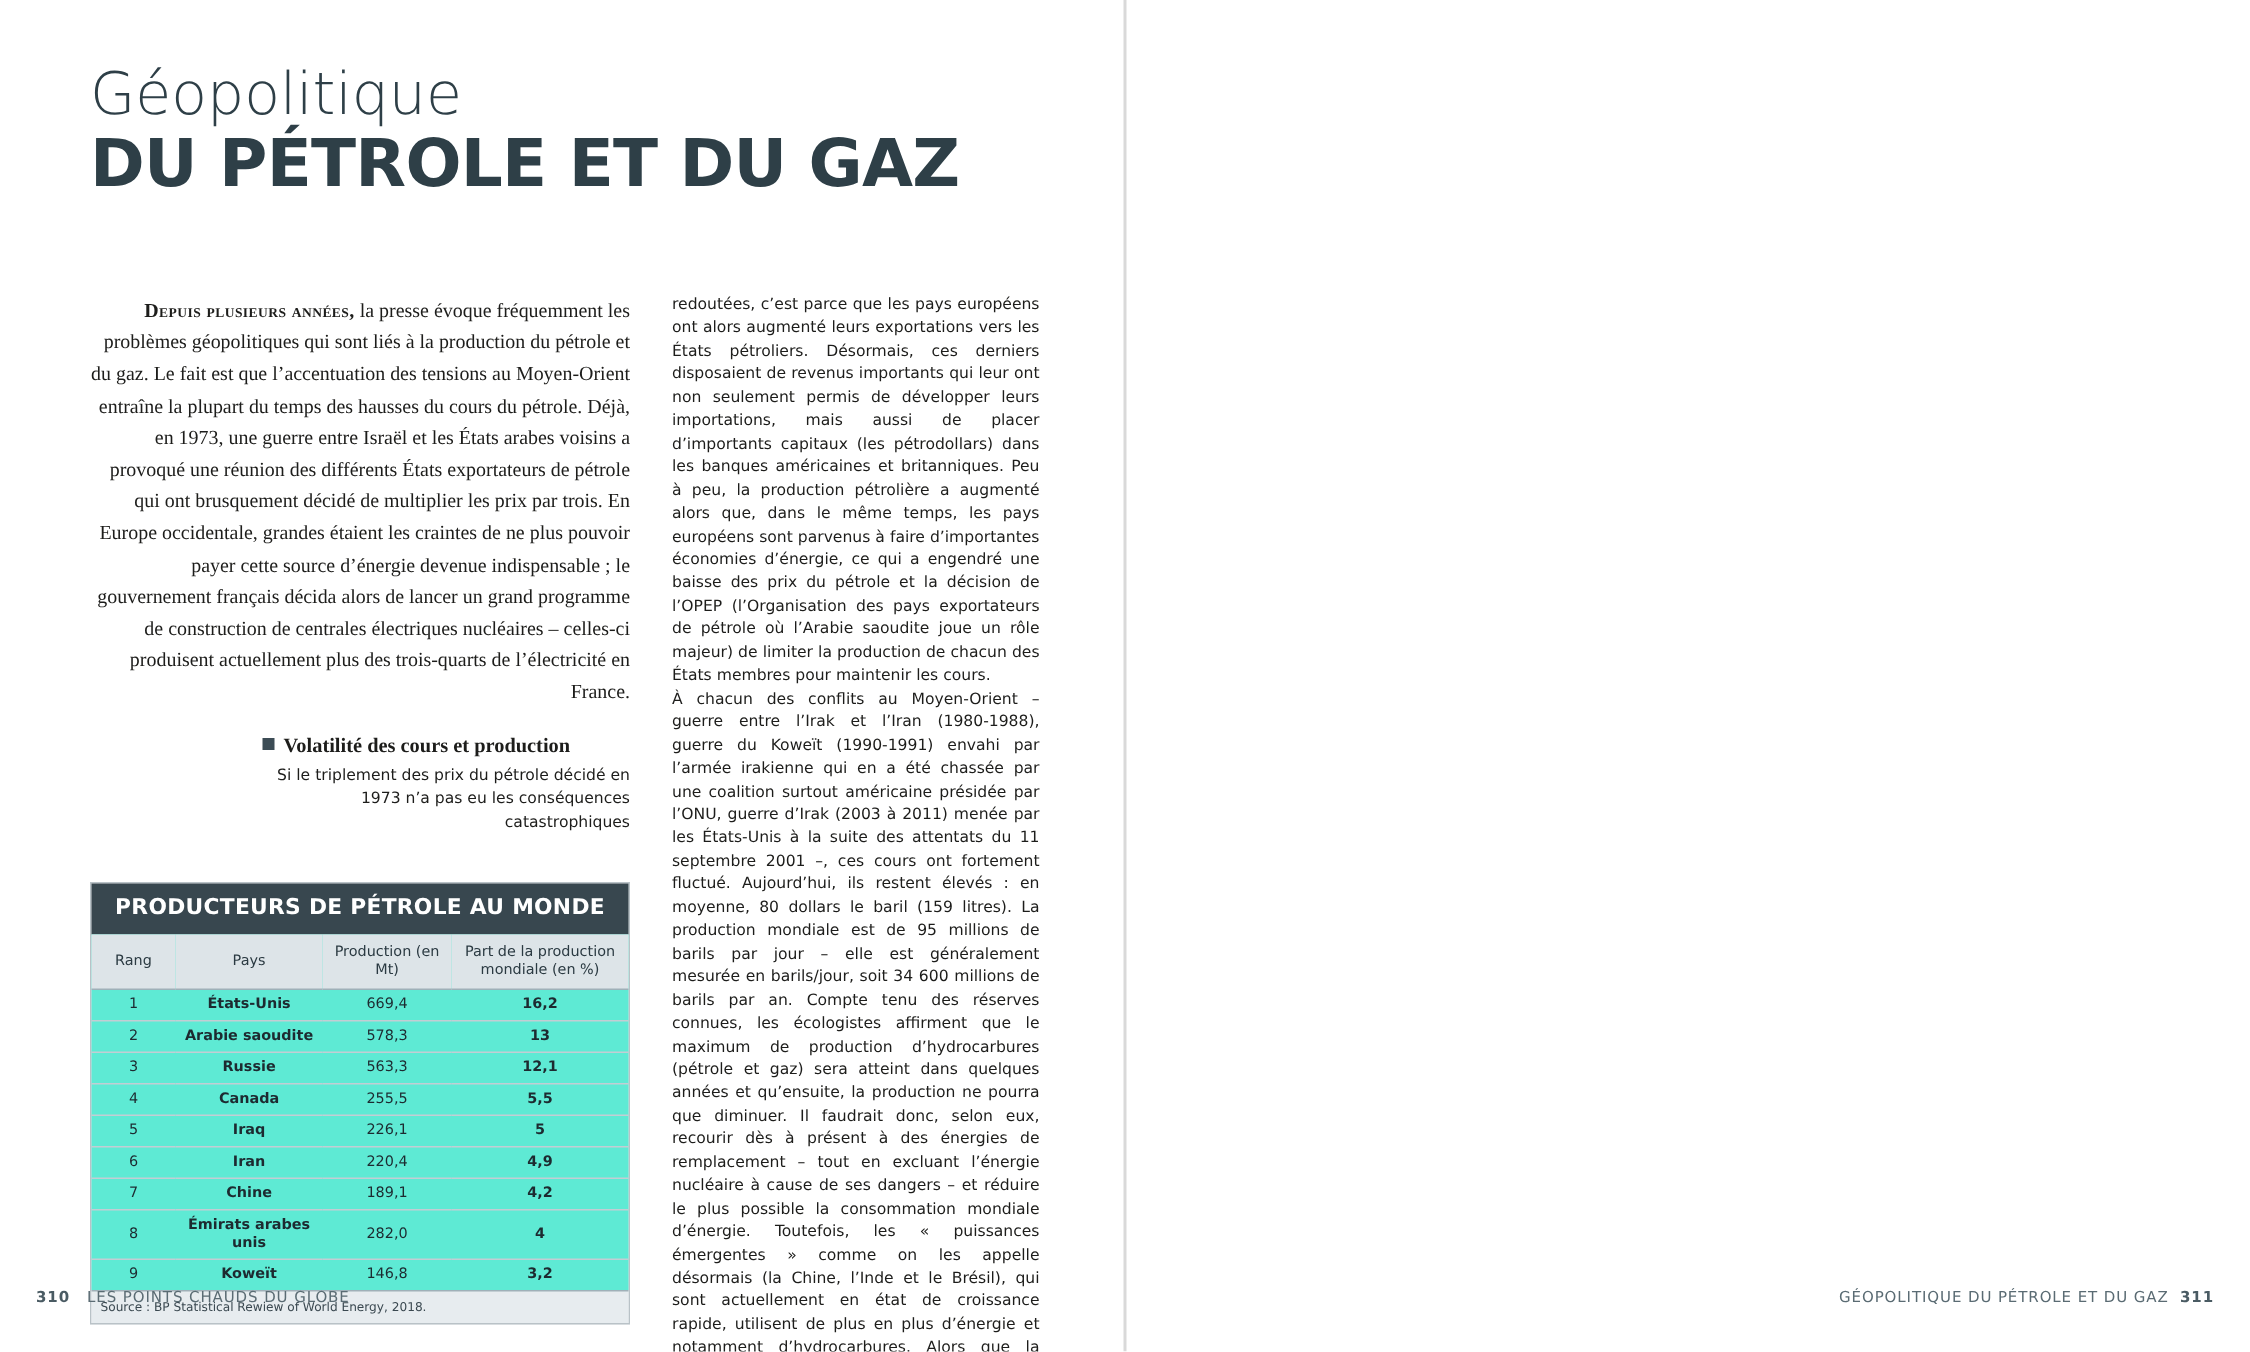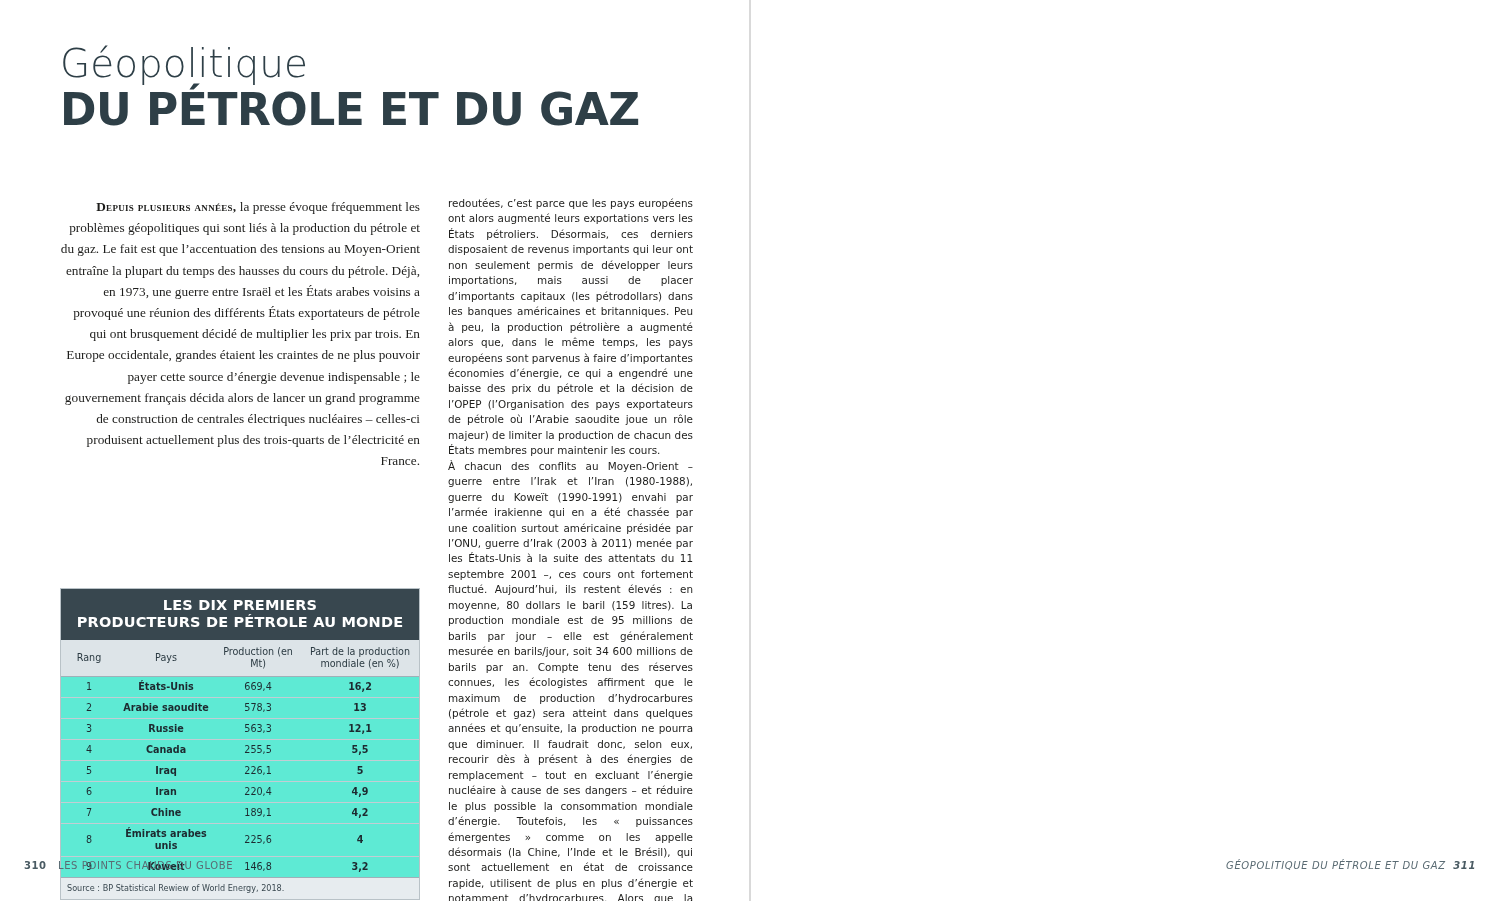--- a/index.html
+++ b/index.html
@@ -5,21 +5,21 @@
   html,body{margin:0;padding:0;}
   body{
     width:1500px;height:901px;
     background:#ffffff;
     font-family:"Liberation Sans", sans-serif;
     overflow:hidden;
   }
   .spread{position:relative;width:1500px;height:901px;display:flex;}
   .page{position:relative;height:901px;box-sizing:border-box;}
   .page-left{width:905px;padding:0;}
-  .page-right{width:750px;padding:0;font-style:italic;}
+  .page-right{width:750px;padding:0;}
   .gutter{position:absolute;left:749px;top:0;width:2px;height:901px;background:#d9d9d9;}
 
   
   .title-block{position:absolute;left:60px;top:44px;}
   .title-small{
     font-family:"DejaVu Sans", sans-serif;
     font-size:39px;font-weight:300;color:#2e3f47;letter-spacing:0px;line-height:1.0;
   }
   .title-big{
     font-family:"DejaVu Sans", sans-serif;
@@ -103,30 +103,37 @@
   <div class="page page-left">
 
     <div class="title-block">
       <div class="title-small">Géopolitique</div>
       <div class="title-big">DU PÉTROLE ET DU GAZ</div>
     </div>
 
     <div class="col serif" id="col-l1">
       <p><span class="smallcaps">Depuis plusieurs années,</span><span> la presse évoque fréquemment les problèmes géopolitiques qui sont liés à la production du pétrole et du gaz. Le fait est que l’accentuation des tensions au Moyen-Orient entraîne la plupart du temps des hausses du cours du pétrole. Déjà, en 1973, une guerre entre Israël et les États arabes voisins a provoqué une réunion des différents États exportateurs de pétrole qui ont brusquement décidé de multiplier les prix par trois. En Europe occidentale, grandes étaient les craintes de ne plus pouvoir payer cette source d’énergie devenue indispensable ; le gouvernement français décida alors de lancer un grand programme de construction de centrales électriques nucléaires – celles-ci produisent actuellement plus des trois-quarts de l’électricité en France.</span></p>
 
+      <div class="subcol">
+        <div class="sect">
+          <span class="sq"></span><span>Volatilité des cours et production</span>
+        </div>
+        <div class="sans">
+          <p>Si le triplement des prix du pétrole décidé en 1973 n’a pas eu les conséquences catastrophiques</p>
+        </div>
+      </div>
     </div>
 
     <div class="col sans" id="col-l2">
       <p>redoutées, c’est parce que les pays européens ont alors augmenté leurs exportations vers les États pétroliers. Désormais, ces derniers disposaient de revenus importants qui leur ont non seulement permis de développer leurs importations, mais aussi de placer d’importants capitaux (les pétrodollars) dans les banques américaines et britanniques. Peu à peu, la production pétrolière a augmenté alors que, dans le même temps, les pays européens sont parvenus à faire d’importantes économies d’énergie, ce qui a engendré une baisse des prix du pétrole et la décision de l’OPEP (l’Organisation des pays exportateurs de pétrole où l’Arabie saoudite joue un rôle majeur) de limiter la production de chacun des États membres pour maintenir les cours.</p>
       <p>À chacun des conflits au Moyen-Orient – guerre entre l’Irak et l’Iran (1980-1988), guerre du Koweït (1990-1991) envahi par l’armée irakienne qui en a été chassée par une coalition surtout américaine présidée par l’ONU, guerre d’Irak (2003 à 2011) menée par les États-Unis à la suite des attentats du 11 septembre 2001 –, ces cours ont fortement fluctué. Aujourd’hui, ils restent élevés : en moyenne, 80 dollars le baril (159 litres). La production mondiale est de 95 millions de barils par jour – elle est généralement mesurée en barils/jour, soit 34 600 millions de barils par an. Compte tenu des réserves connues, les écologistes affirment que le maximum de production d’hydrocarbures (pétrole et gaz) sera atteint dans quelques années et qu’ensuite, la production ne pourra que diminuer. Il faudrait donc, selon eux, recourir dès à présent à des énergies de remplacement – tout en excluant l’énergie nucléaire à cause de ses dangers – et réduire le plus possible la consommation mondiale d’énergie. Toutefois, les « puissances émergentes » comme on les appelle désormais (la Chine, l’Inde et le Brésil), qui sont actuellement en état de croissance rapide, utilisent de plus en plus d’énergie et notamment d’hydrocarbures. Alors que la compétition pour le pétrole s’est longtemps déroulée entre</p>
     </div>
 
     <div class="tablewrap">
       <div class="tbl-head">
-        <div>LES DIX PREMIERS</div>
         <div>PRODUCTEURS DE PÉTROLE AU MONDE</div>
       </div>
       <table class="dtable">
         <thead>
           <tr>
             <th>Rang</th>
             <th>Pays</th>
             <th>Production (en Mt)</th>
             <th>Part de la production mondiale (en %)</th>
           </tr>
@@ -170,21 +177,21 @@
             </tr>
             <tr>
               <td class="c-rank">7</td>
               <td class="c-pays">Chine</td>
               <td class="c-prod">189,1</td>
               <td class="c-part">4,2</td>
             </tr>
             <tr>
               <td class="c-rank">8</td>
               <td class="c-pays">Émirats arabes unis</td>
-              <td class="c-prod">225,6</td>
+              <td class="c-prod">282,0</td>
               <td class="c-part">4</td>
             </tr>
             <tr>
               <td class="c-rank">9</td>
               <td class="c-pays">Koweït</td>
               <td class="c-prod">146,8</td>
               <td class="c-part">3,2</td>
             </tr>
           </tbody>
       </table>

